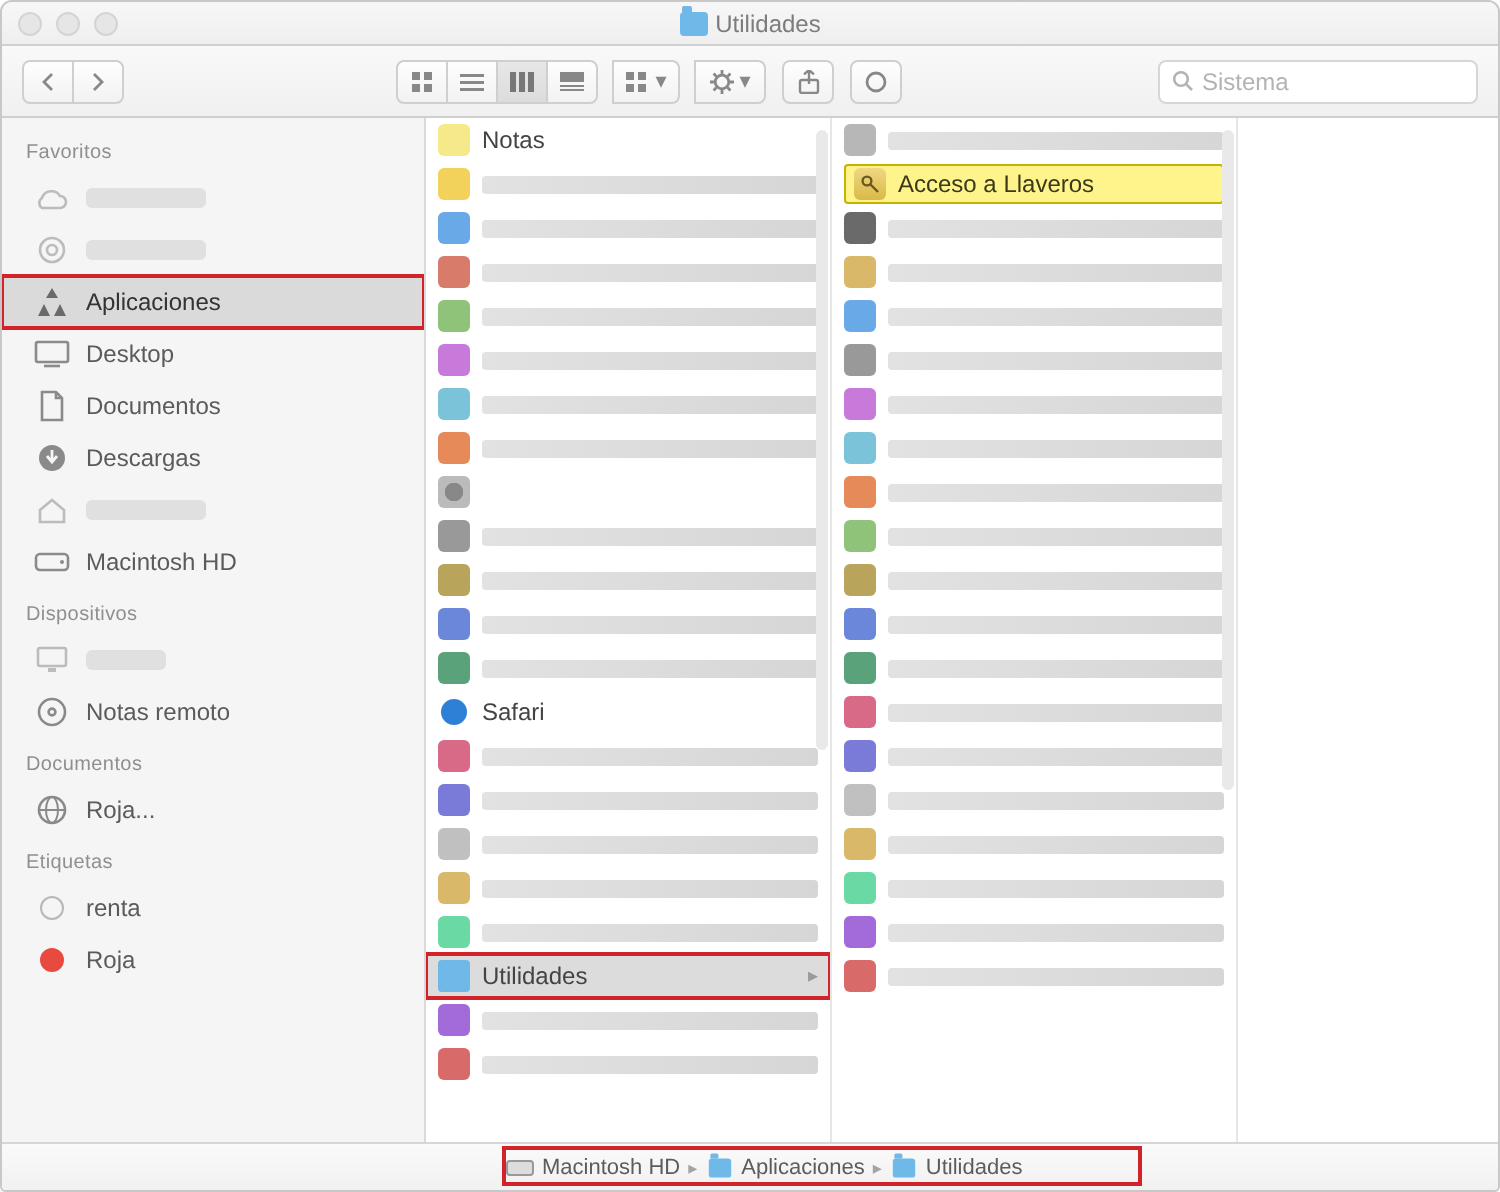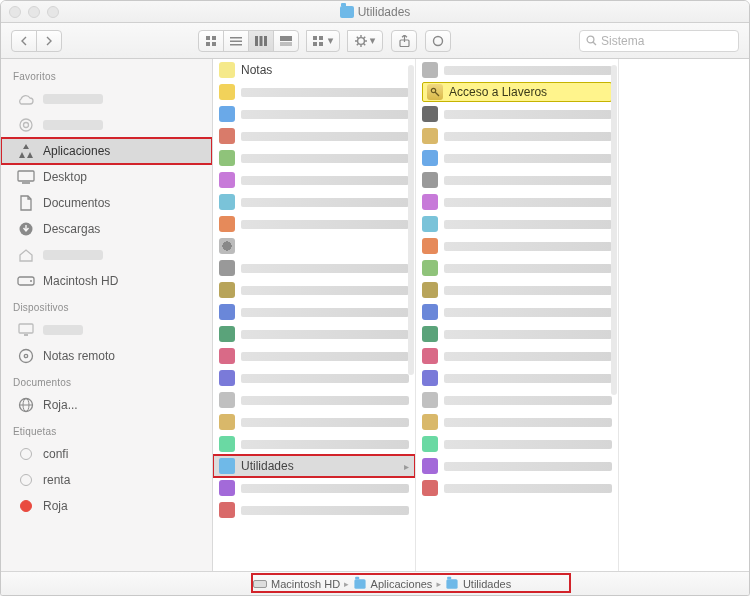--- a/index.html
+++ b/index.html
@@ -293,26 +293,20 @@
             </svg>
           </span>
         <span>Roja...</span>
       </div>
 
       <div class="sb-section">Etiquetas</div>
       <div class="sb-item">
         <span class="icon-slot">
             <span class="tag-dot"></span>
           </span>
-        <span>confi</span>
-      </div>
-      <div class="sb-item">
-        <span class="icon-slot">
-            <span class="tag-dot"></span>
-          </span>
         <span>renta</span>
       </div>
       <div class="sb-item">
         <span class="icon-slot">
             <span class="tag-dot red"></span>
           </span>
         <span>Roja</span>
       </div>
     </div>
 
@@ -364,20 +358,24 @@
             <span class="app-ico" style="background:#b8a45a"></span>
             <span class="rlabel" style="width:50px"></span>
           </div>
           <div class="row blurred">
             <span class="app-ico" style="background:#6a87d9"></span>
             <span class="rlabel" style="width:60px"></span>
           </div>
           <div class="row blurred">
             <span class="app-ico" style="background:#5aa37a"></span>
             <span class="rlabel" style="width:96px"></span>
+          </div>
+          <div class="row">
+            <span class="app-ico" style="background:radial-gradient(circle,#2e7fd6 55%,#fff 60%);border-radius:50%"></span>
+            <span class="rlabel">Safari</span>
           </div>
           <div class="row blurred">
             <span class="app-ico" style="background:#d96a87"></span>
             <span class="rlabel" style="width:84px"></span>
           </div>
           <div class="row blurred">
             <span class="app-ico" style="background:#7a7ad9"></span>
             <span class="rlabel" style="width:72px"></span>
           </div>
           <div class="row blurred">

